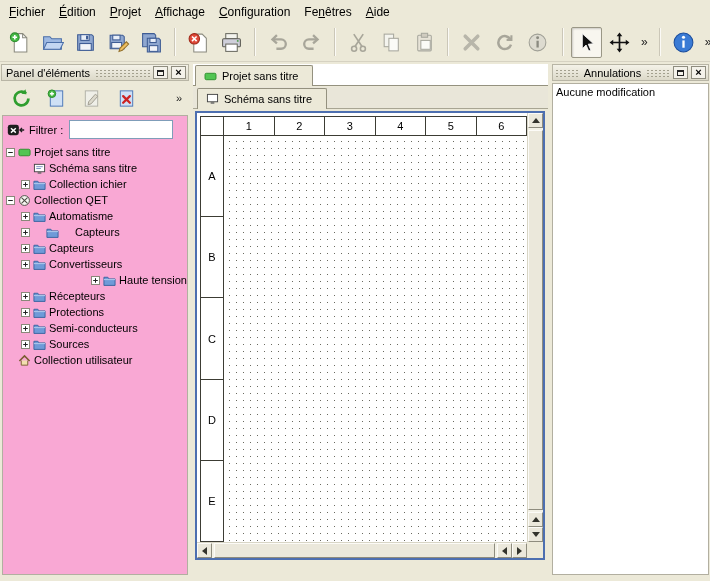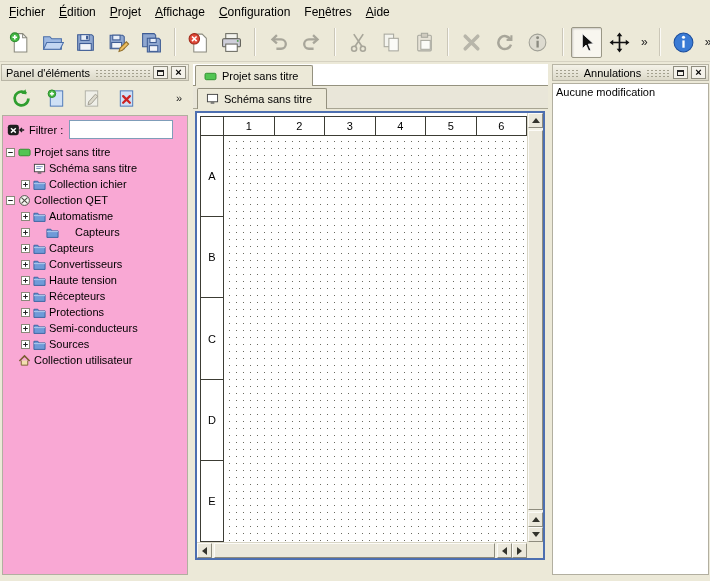--- a/index.html
+++ b/index.html
@@ -387,21 +387,21 @@
                 </svg>
               </span>
               <span class="ticon">
                 <svg viewBox="0 0 14 14" width="13" height="13">
                   <path d="M1 3.5h4.2l1.4 1.8H13v7H1z" fill="#6f9ad8" stroke="#38629e"></path>
                   <path d="M1 6h12" stroke="#a8c4e8" stroke-width="1.2"></path>
                 </svg>
               </span>
               <span class="tlabel">Convertisseurs</span>
             </div>
-            <div class="tree-row" style="padding-left: 18px;">
+            <div class="tree-row" style="padding-left: 18px; justify-content: flex-end;">
               <span class="exp">
                 <svg viewBox="0 0 9 9" width="9" height="9">
                   <rect x="0.5" y="0.5" width="8" height="8" fill="#fff" stroke="#8a887a"></rect>
                   <path d="M2.2 4.5h4.6M4.5 2.2v4.6" stroke="#222" stroke-width="1"></path>
                 </svg>
               </span>
               <span class="ticon">
                 <svg viewBox="0 0 14 14" width="13" height="13">
                   <path d="M1 3.5h4.2l1.4 1.8H13v7H1z" fill="#6f9ad8" stroke="#38629e"></path>
                   <path d="M1 6h12" stroke="#a8c4e8" stroke-width="1.2"></path>

